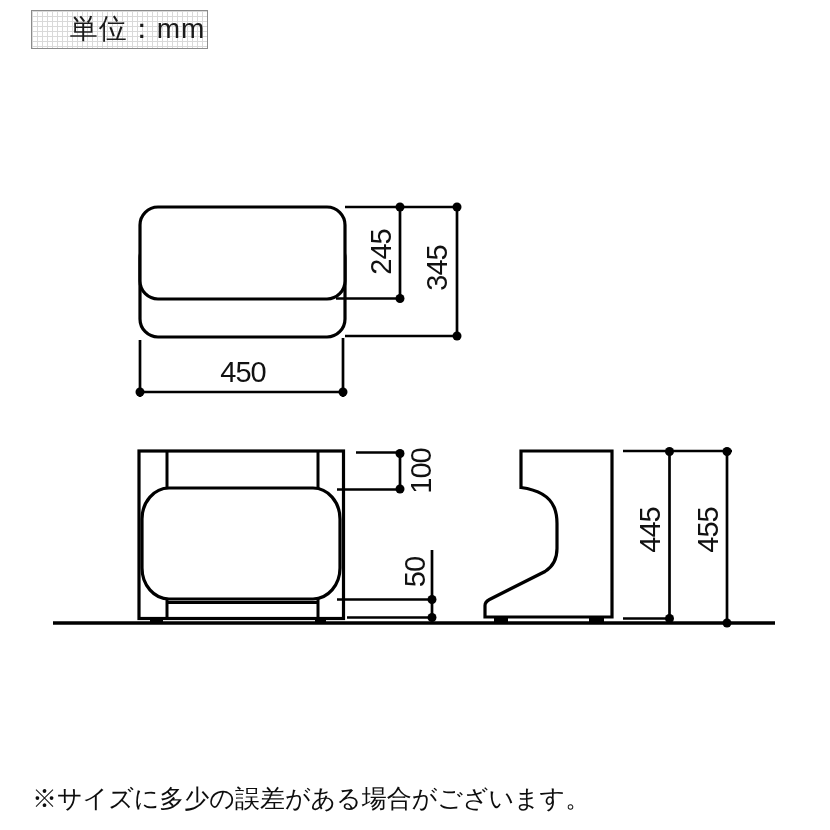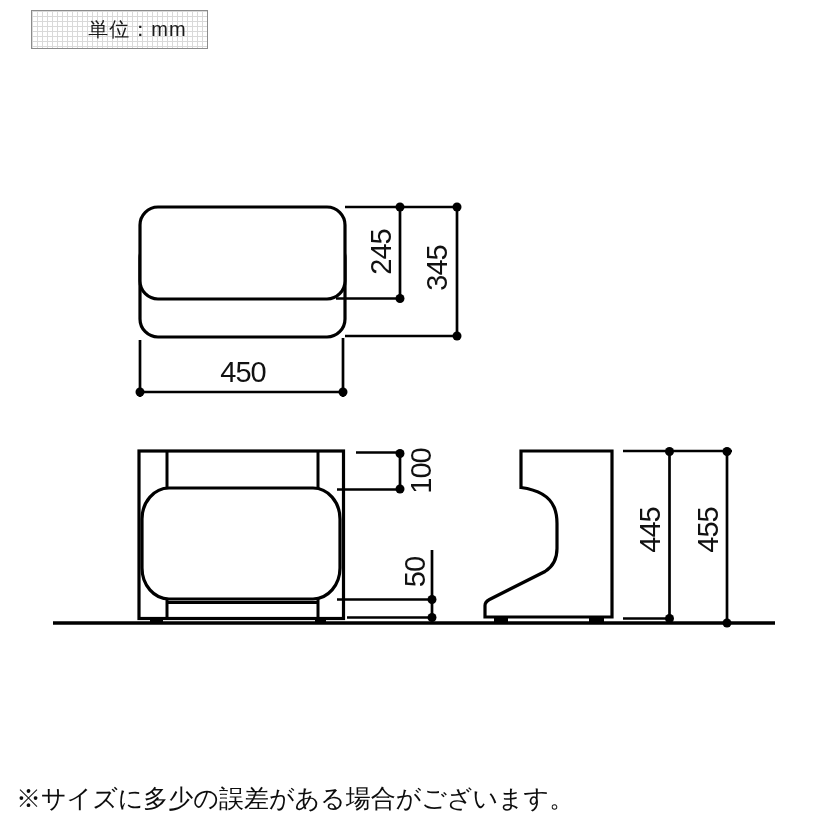--- a/index.html
+++ b/index.html
@@ -12,40 +12,40 @@
     width: 177px; height: 39px;
     border: 1px solid #8c8c8c;
     background-color: #ffffff;
     background-image:
       linear-gradient(to right, #d9d9d9 1px, transparent 1px),
       linear-gradient(to bottom, #d9d9d9 1px, transparent 1px);
     background-size: 5px 5px;
     display: flex; align-items: center; justify-content: center;
   }
   .unit-box span {
-    font-size: 20px;
+    font-size: 28px;
     color: #1a1a1a;
     letter-spacing: 1px;
     line-height: 1;
     padding-bottom: 2px;
     margin-left: 36px;
   }
 
   .drawing-svg { position: absolute; left: 0; top: 0; }
 
   .dim-label {
     font-family: "Liberation Sans", sans-serif;
     font-size: 29px;
     letter-spacing: -1px;
     fill: #111111;
   }
 
   .footer-note {
     position: absolute;
-    left: 16px; top: 783px;
+    left: 32px; top: 783px;
     font-size: 25px;
     line-height: 30px;
     color: #0d0d0d;
   }
 </style>
 </head>
 <body>
 
 <div class="unit-box">
   <span>単位：mm</span>

